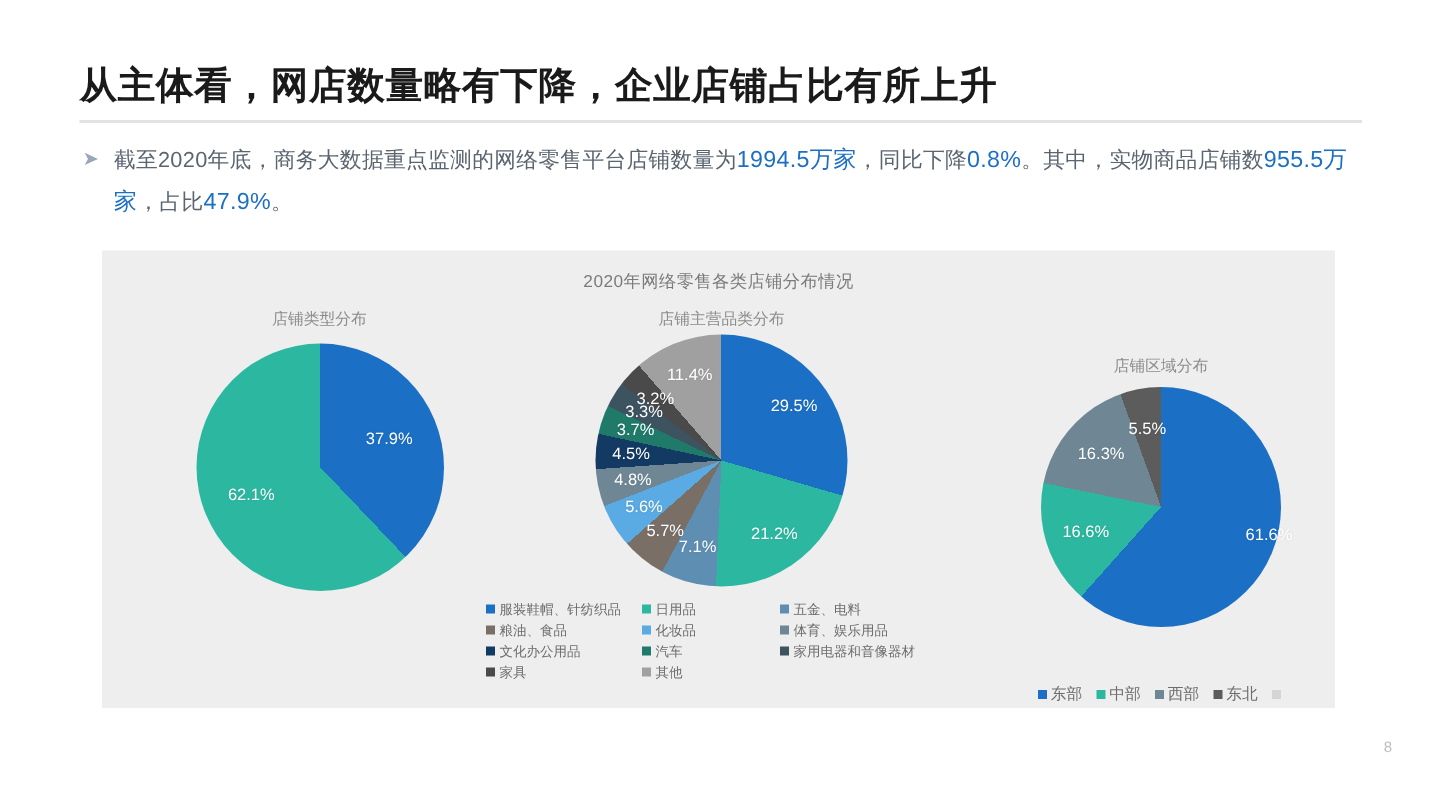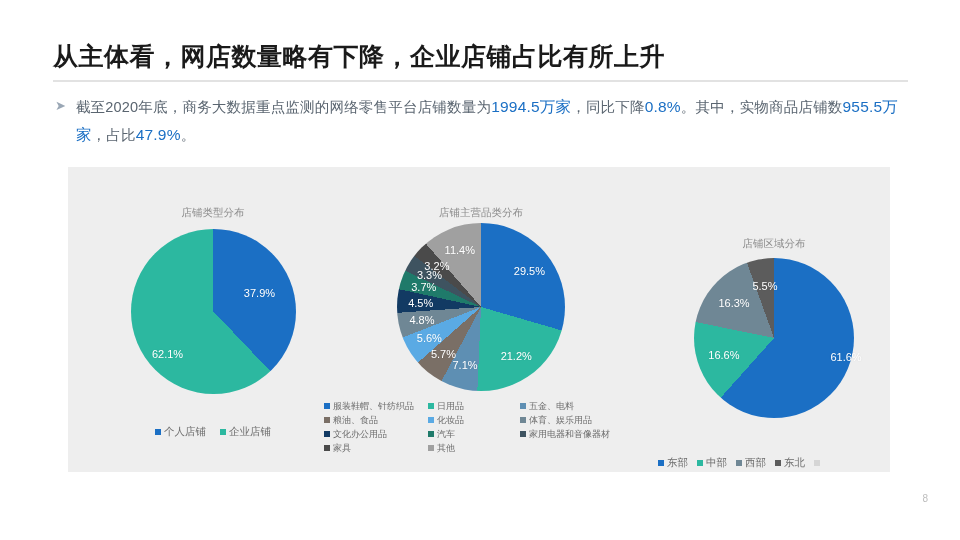--- a/index.html
+++ b/index.html
@@ -62,21 +62,21 @@
     white-space:nowrap;transform:translate(-50%,-50%);
     text-shadow:0 0 2px rgba(0,0,0,.10);
   }
 
   
   .legend{position:absolute;display:flex;font-size:9.5px;color:#6d6d6d;}
   .legend-item{display:flex;align-items:center;white-space:nowrap;}
   .swatch{width:6px;height:6px;margin-right:3px;display:inline-block;flex:0 0 auto;}
 
   #legend-left{left:0;right:0;top:258px;justify-content:center;gap:14px;font-size:10.5px;}
-  #legend-right{left:0;right:0;top:258px;gap:9px;font-size:10.5px;}
+  #legend-right{left:0;right:0;top:258px;justify-content:center;gap:9px;font-size:10.5px;}
 
   #legend-mid{
     left:8px;right:0;top:232px;display:grid;
     grid-template-columns:100px 88px auto;
     grid-auto-rows:14px;align-content:start;column-gap:4px;
     font-size:9px;
   }
   #legend-mid .legend-item{align-items:center;height:14px;}
 
   .page-num{
@@ -93,36 +93,27 @@
   <div class="title-rule"></div>
 
   <div class="bullet-wrap">
     <span class="bullet-mark">➤</span>
     <div class="bullet-text">
       <span>截至2020年底，商务大数据重点监测的网络零售平台店铺数量为</span><span class="hl">1994.5万家</span><span>，同比下降</span><span class="hl">0.8%</span><span>。其中，实物商品店铺数</span><span class="hl">955.5万家</span><span>，占比</span><span class="hl">47.9%</span><span>。</span>
     </div>
   </div>
 
   <div class="panel">
+    <div class="panel-title">2020年网络零售各类店铺分布情况</div>
 
     <div class="chart-block" id="block-left">
       <div class="chart-sub">店铺类型分布</div>
       <div class="pie" id="pie-left" style="width: 165px; height: 165px; top: 62px; left: 63px; background: conic-gradient(rgb(27, 111, 196) 0deg, rgb(27, 111, 196) 136.44deg, rgb(44, 184, 160) 136.44deg, rgb(44, 184, 160) 360deg);"></div>
       <div class="pie-label" id="lbl-l0" style="left: 191.466px; top: 126.133px;">37.9%</div>
-      <div class="pie-label" id="lbl-l1" style="left: 99.5335px; top: 162.867px; margin-top: 24px;">62.1%</div>
-      <div class="legend" id="legend-left">
-          <div class="legend-item">
-            <span class="swatch" style="background: rgb(27, 111, 196);"></span>
-            <span>个人店铺</span>
-          </div>
-          <div class="legend-item">
-            <span class="swatch" style="background: rgb(44, 184, 160);"></span>
-            <span>企业店铺</span>
-          </div>
-        </div>
+      <div class="pie-label" id="lbl-l1" style="left: 99.5335px; top: 162.867px;">62.1%</div>
     </div>
 
     <div class="chart-block" id="block-mid">
       <div class="chart-sub">店铺主营品类分布</div>
       <div class="pie" id="pie-mid" style="width: 168px; height: 168px; top: 56px; left: 81px; background: conic-gradient(rgb(27, 111, 196) 0deg, rgb(27, 111, 196) 106.2deg, rgb(44, 184, 160) 106.2deg, rgb(44, 184, 160) 182.52deg, rgb(94, 143, 179) 182.52deg, rgb(94, 143, 179) 208.08deg, rgb(122, 111, 102) 208.08deg, rgb(122, 111, 102) 228.6deg, rgb(90, 170, 228) 228.6deg, rgb(90, 170, 228) 248.76deg, rgb(111, 135, 149) 248.76deg, rgb(111, 135, 149) 266.04deg, rgb(18, 58, 99) 266.04deg, rgb(18, 58, 99) 282.24deg, rgb(31, 122, 106) 282.24deg, rgb(31, 122, 106) 295.56deg, rgb(62, 83, 96) 295.56deg, rgb(62, 83, 96) 307.44deg, rgb(74, 74, 74) 307.44deg, rgb(74, 74, 74) 318.96deg, rgb(160, 160, 160) 318.96deg, rgb(160, 160, 160) 360deg);"></div>
       <div class="legend" id="legend-mid">
           <div class="legend-item">
             <span class="swatch" style="background: rgb(27, 111, 196);"></span>
             <span>服装鞋帽、针纺织品</span>
           </div>

